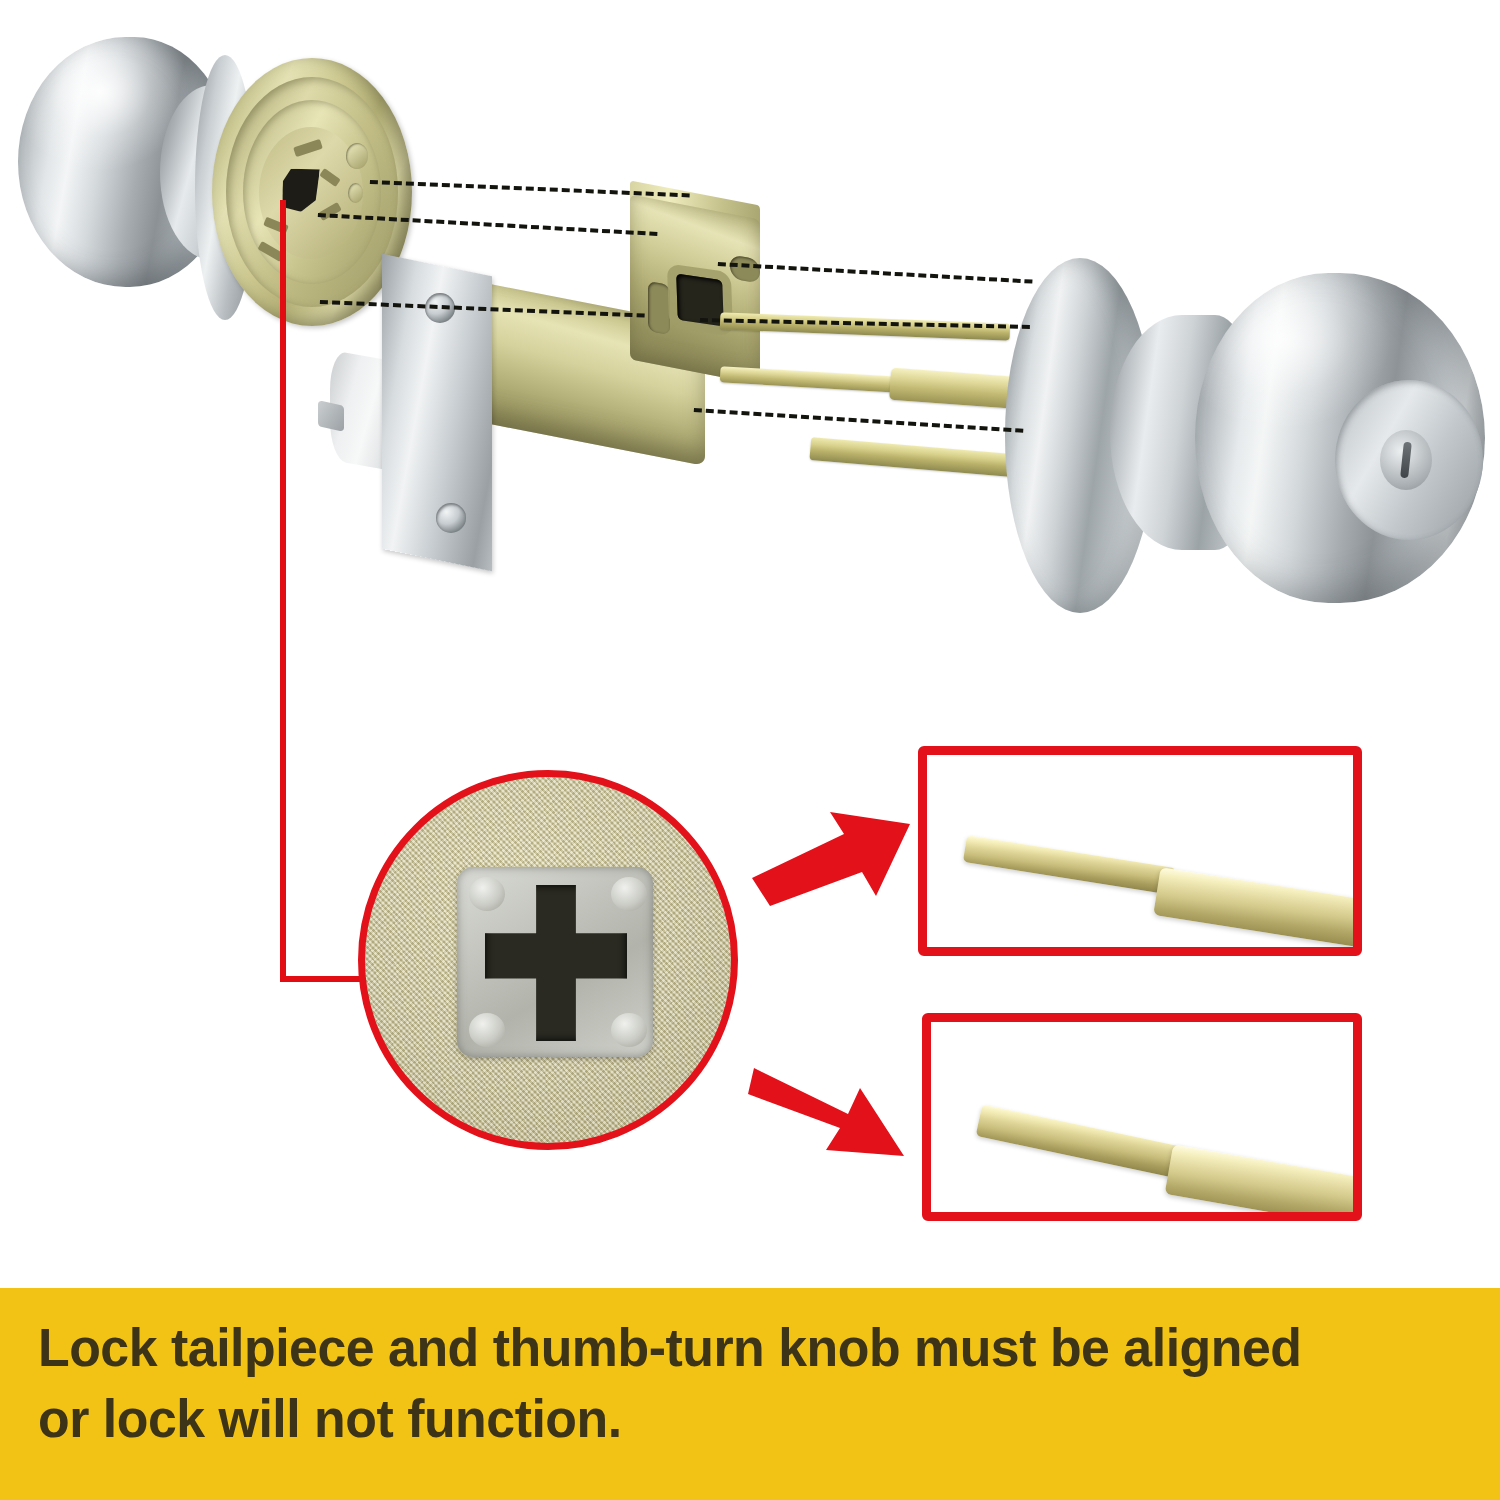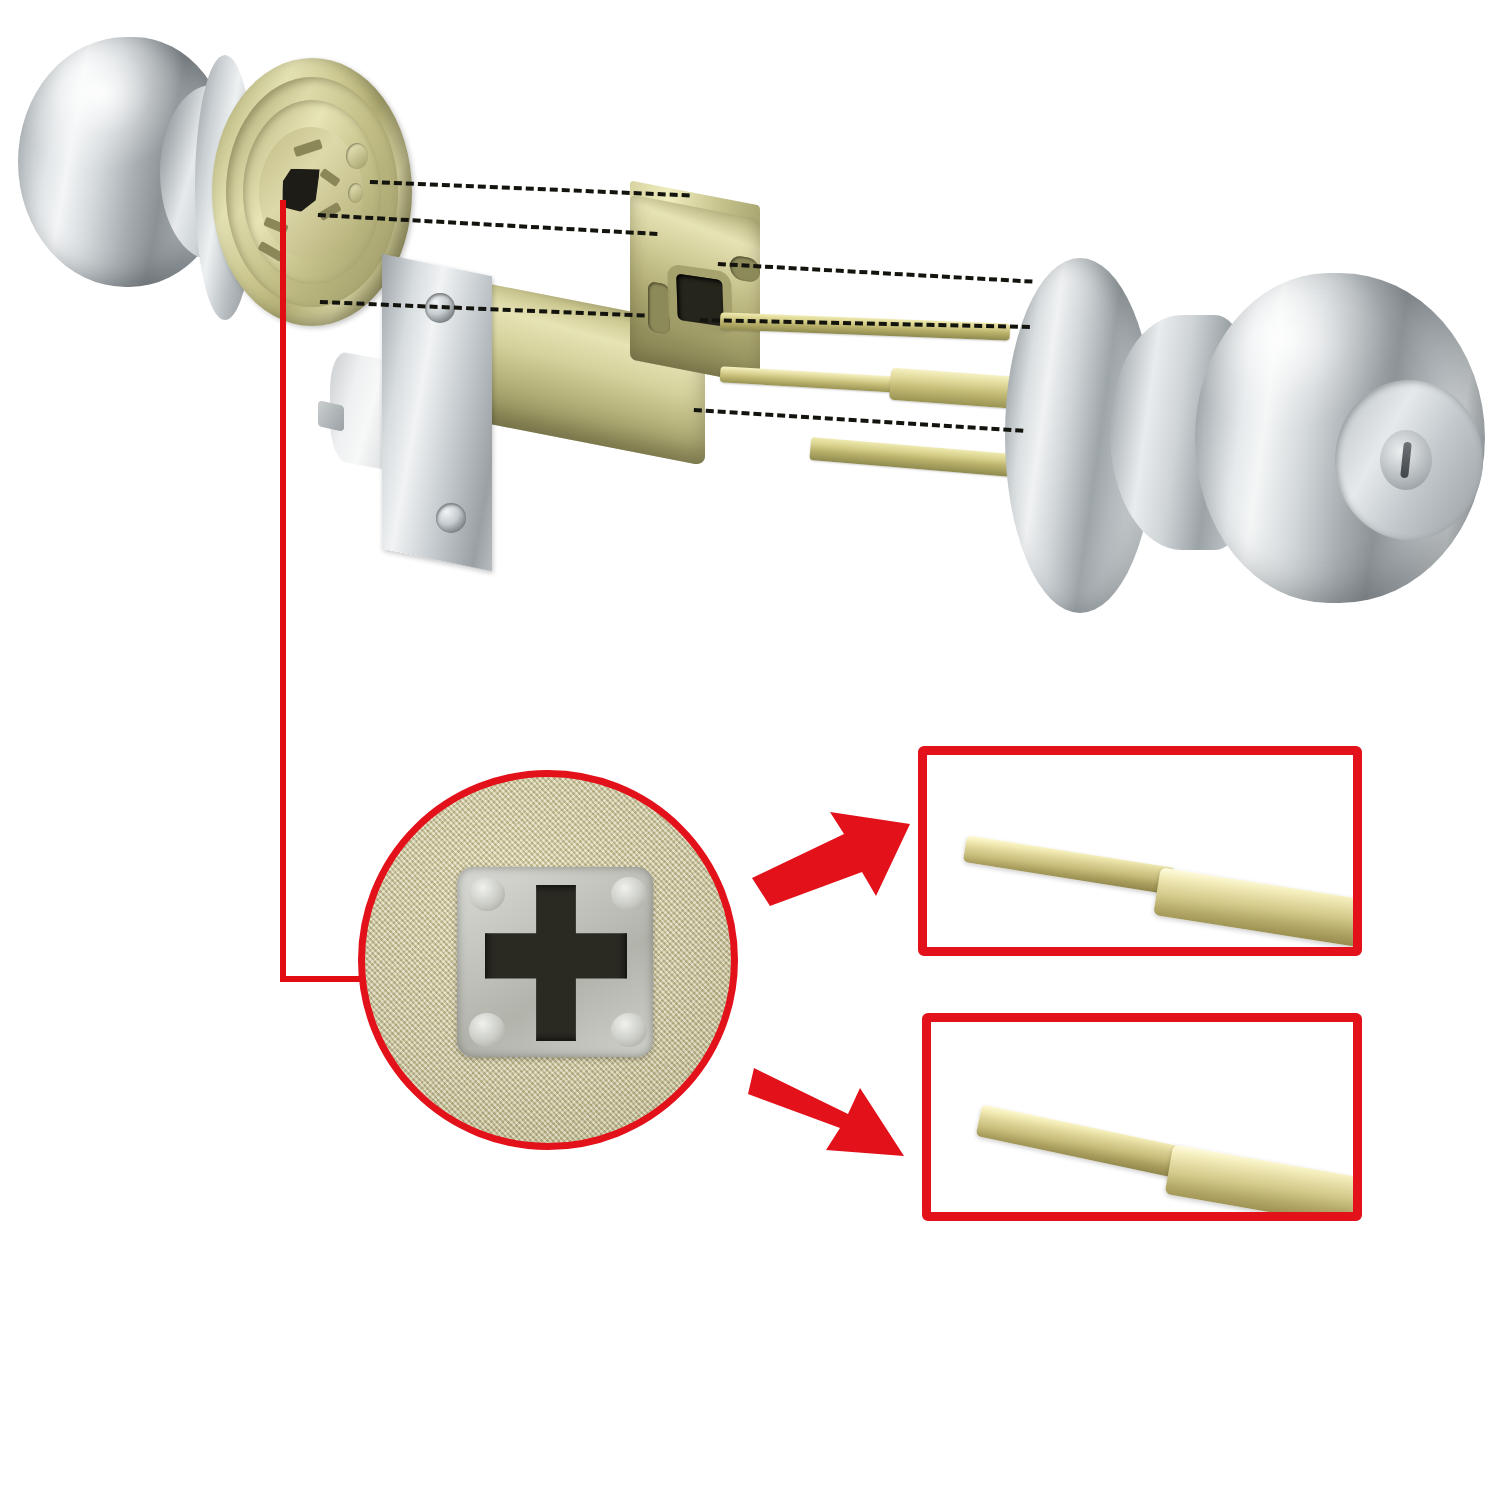--- a/index.html
+++ b/index.html
@@ -491,14 +491,18 @@
   <div class="callout-box" style="left:918px; top:746px; width:444px; height:210px;">
     <div class="tailpiece-flat" style="left:38px; top:80px; width:210px; height:27px; transform:rotate(9deg); transform-origin:left center;"></div>
     <div class="tailpiece-thick" style="left:230px; top:112px; width:215px; height:48px; transform:rotate(9deg); transform-origin:left center;"></div>
   </div>
 
   <div class="callout-box" style="left:922px; top:1013px; width:440px; height:208px;">
     <div class="tailpiece-flat" style="left:48px; top:82px; width:208px; height:32px; transform:rotate(12deg); transform-origin:left center;"></div>
     <div class="tailpiece-thick" style="left:238px; top:122px; width:210px; height:50px; transform:rotate(10deg); transform-origin:left center;"></div>
   </div>
 
+  <div id="caption-banner">
+    <p id="caption-text">Lock tailpiece and thumb-turn knob must be aligned
+or lock will not function.</p>
+  </div>
 
 </div>
 
 </body></html>

